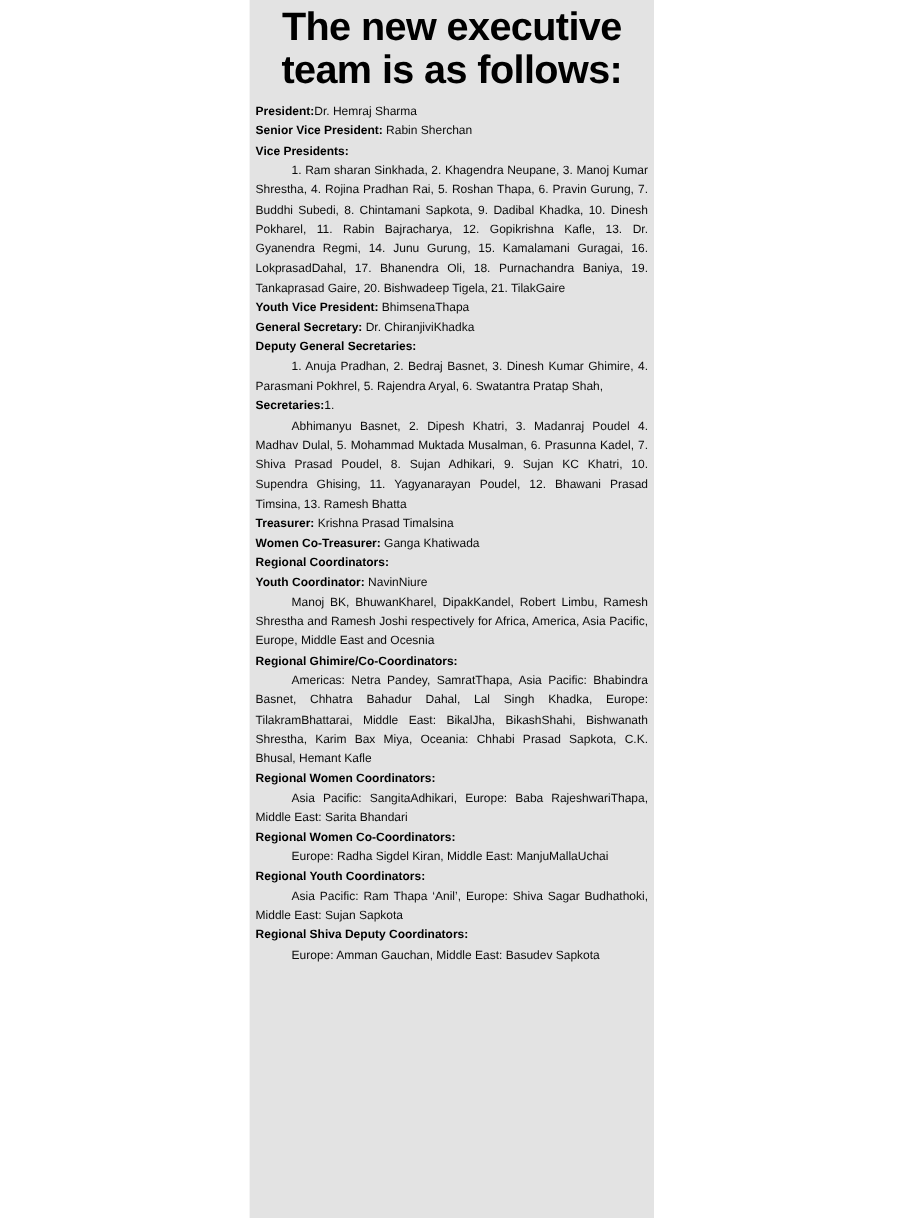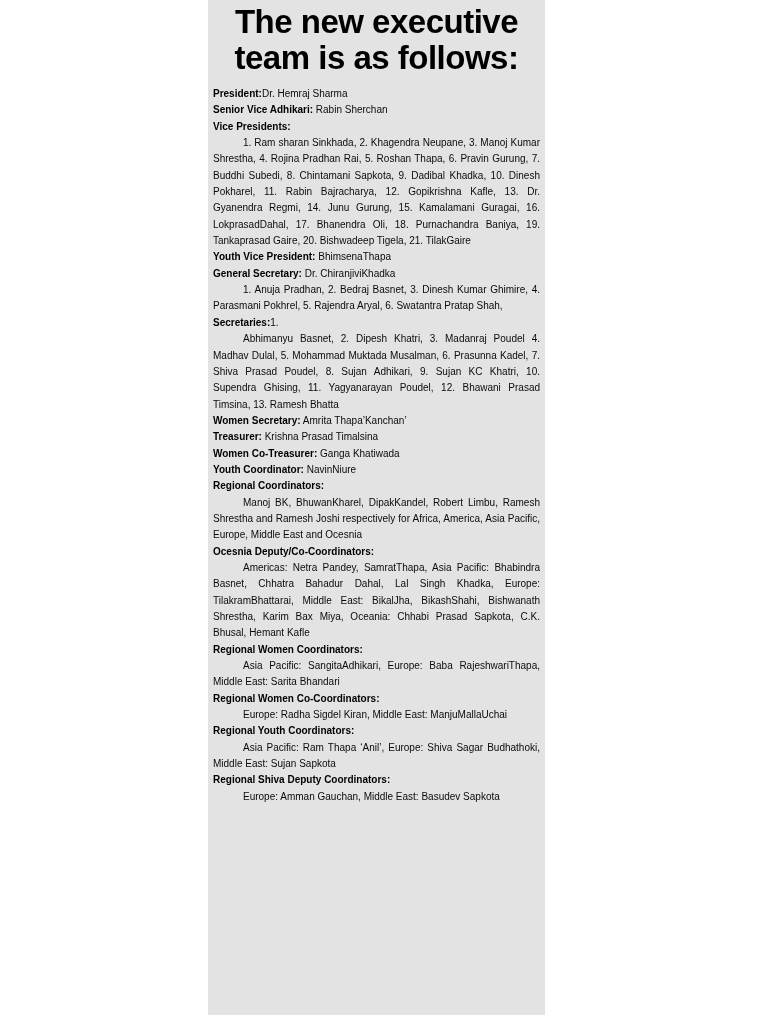--- a/index.html
+++ b/index.html
@@ -56,35 +56,35 @@
   }
 </style>
 </head>
 <body>
 
 <div class="page">
   <div class="column">
     <h1 class="doc-title">The new executive team is as follows:</h1>
     <div class="doc-body">
         <p class="line inline"><b>President:</b><span>Dr. Hemraj Sharma</span></p>
-        <p class="line inline"><b>Senior Vice Adhikari:</b><span> Rabin Sherchan</span></p>
+        <p class="line inline"><b>Senior Vice President:</b><span> Rabin Sherchan</span></p>
         <p class="line heading"><b>Vice Presidents:</b></p>
         <p class="line paragraph"><span>1. Ram sharan Sinkhada, 2. Khagendra Neupane, 3. Manoj Kumar Shrestha, 4. Rojina Pradhan Rai, 5. Roshan Thapa, 6. Pravin Gurung, 7. Buddhi Subedi, 8. Chintamani Sapkota, 9. Dadibal Khadka, 10. Dinesh Pokharel, 11. Rabin Bajracharya, 12. Gopikrishna Kafle, 13. Dr. Gyanendra Regmi, 14. Junu Gurung, 15. Kamalamani Guragai, 16. LokprasadDahal, 17. Bhanendra Oli, 18. Purnachandra Baniya, 19. Tankaprasad Gaire, 20. Bishwadeep Tigela, 21. TilakGaire</span></p>
         <p class="line inline"><b>Youth Vice President:</b><span> BhimsenaThapa</span></p>
         <p class="line inline"><b>General Secretary:</b><span> Dr. ChiranjiviKhadka</span></p>
+        <p class="line heading"><b>Deputy General Secretaries:</b></p>
         <p class="line paragraph"><span>1. Anuja Pradhan, 2. Bedraj Basnet, 3. Dinesh Kumar Ghimire, 4. Parasmani Pokhrel, 5. Rajendra Aryal, 6. Swatantra Pratap Shah,</span></p>
         <p class="line inline"><b>Secretaries:</b><span>1.</span></p>
         <p class="line paragraph"><span>Abhimanyu Basnet, 2. Dipesh Khatri, 3. Madanraj Poudel 4. Madhav Dulal, 5. Mohammad Muktada Musalman, 6. Prasunna Kadel, 7. Shiva Prasad Poudel, 8. Sujan Adhikari, 9. Sujan KC Khatri, 10. Supendra Ghising, 11. Yagyanarayan Poudel, 12. Bhawani Prasad Timsina, 13. Ramesh Bhatta</span></p>
-        <p class="line inline"><b>Women Secretary:</b><span> Amrita Thapa’Kanchan’</span></p>
         <p class="line inline"><b>Treasurer:</b><span> Krishna Prasad Timalsina</span></p>
         <p class="line inline"><b>Women Co-Treasurer:</b><span> Ganga Khatiwada</span></p>
+        <p class="line heading"><b>Regional Coordinators:</b></p>
         <p class="line inline"><b>Youth Coordinator:</b><span> NavinNiure</span></p>
-        <p class="line heading"><b>Regional Coordinators:</b></p>
         <p class="line paragraph"><span>Manoj BK, BhuwanKharel, DipakKandel, Robert Limbu, Ramesh Shrestha and Ramesh Joshi respectively for Africa, America, Asia Pacific, Europe, Middle East and Ocesnia</span></p>
-        <p class="line heading"><b>Ocesnia Deputy/Co-Coordinators:</b></p>
+        <p class="line heading"><b>Regional Ghimire/Co-Coordinators:</b></p>
         <p class="line paragraph"><span>Americas: Netra Pandey, SamratThapa, Asia Pacific: Bhabindra Basnet, Chhatra Bahadur Dahal, Lal Singh Khadka, Europe: TilakramBhattarai, Middle East: BikalJha, BikashShahi, Bishwanath Shrestha, Karim Bax Miya, Oceania: Chhabi Prasad Sapkota, C.K. Bhusal, Hemant Kafle</span></p>
         <p class="line heading"><b>Regional Women Coordinators:</b></p>
         <p class="line paragraph"><span>Asia Pacific: SangitaAdhikari, Europe: Baba RajeshwariThapa, Middle East: Sarita Bhandari</span></p>
         <p class="line heading"><b>Regional Women Co-Coordinators:</b></p>
         <p class="line paragraph"><span>Europe: Radha Sigdel Kiran, Middle East: ManjuMallaUchai</span></p>
         <p class="line heading"><b>Regional Youth Coordinators:</b></p>
         <p class="line paragraph"><span>Asia Pacific: Ram Thapa ‘Anil’, Europe: Shiva Sagar Budhathoki, Middle East: Sujan Sapkota</span></p>
         <p class="line heading"><b>Regional Shiva Deputy Coordinators:</b></p>
         <p class="line paragraph"><span>Europe: Amman Gauchan, Middle East: Basudev Sapkota</span></p>
       </div>

